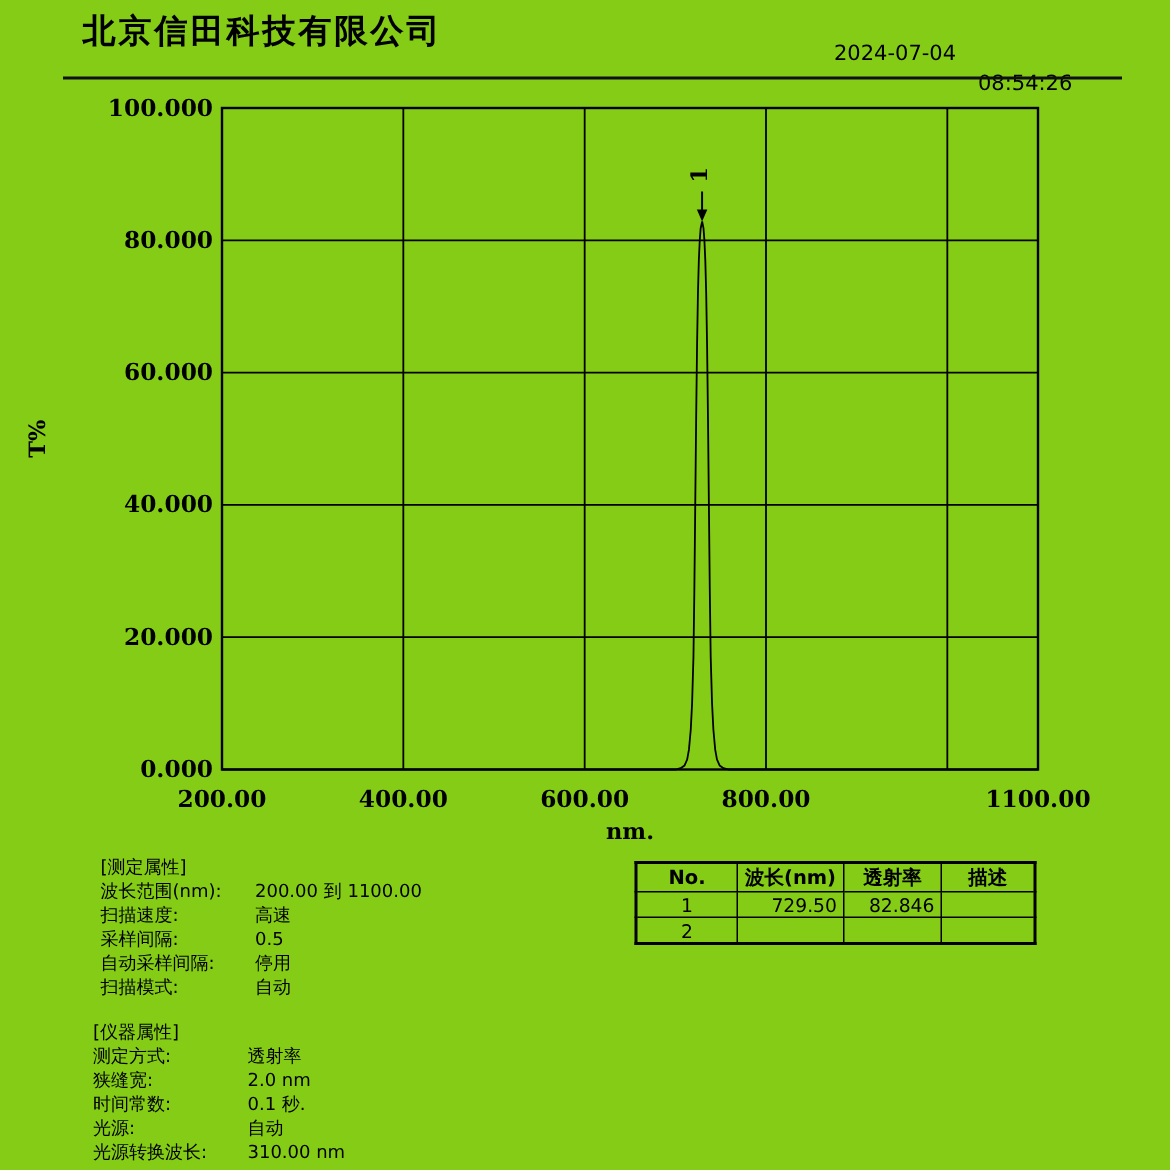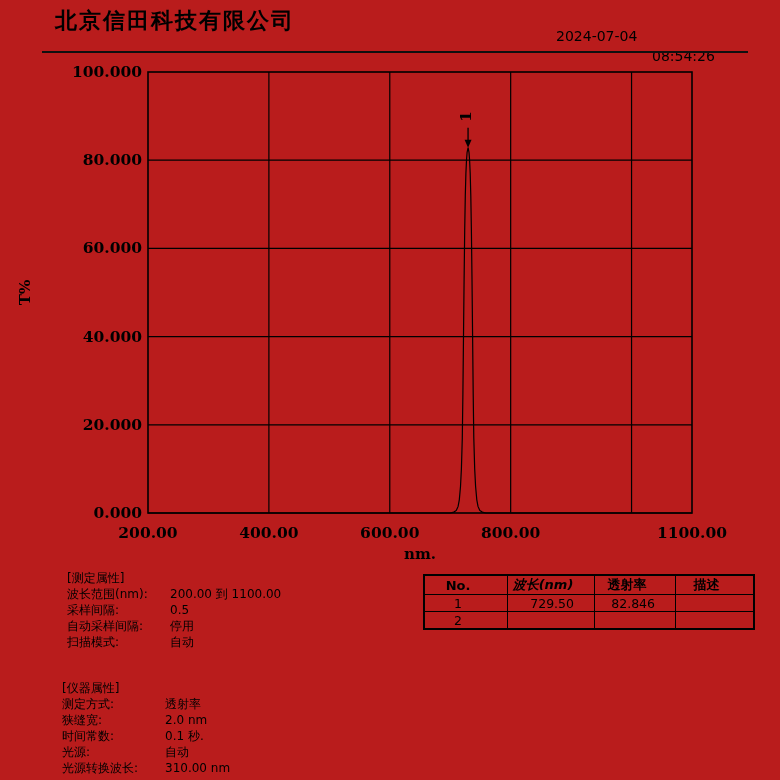--- a/index.html
+++ b/index.html
@@ -4,21 +4,21 @@
 <style>
   html, body {
     margin: 0; padding: 0;
     width: 780px; height: 780px;
     overflow: hidden;
     background: #ffffff;
     font-family: "DejaVu Sans", sans-serif;
     color: #000;
   }
   .abs { position: absolute; }
-  #page { position: relative; width: 780px; height: 780px; background: #b91c1c; }
+  #page { position: relative; width: 780px; height: 780px; background: #84cc16; }
 
   
   #company-name {
     left: 55px; top: 6px;
     font-family: "DejaVu Serif", serif;
     font-weight: bold;
     font-size: 22px;
     letter-spacing: 2px;
     white-space: nowrap;
   }
@@ -43,30 +43,30 @@
 
   
   #peak-table-wrap { left: 423px; top: 574px; }
   table#peak-table {
     border-collapse: collapse;
     border: 2px solid #000;
     font-size: 12.5px;
   }
   #peak-table th, #peak-table td {
     border: 1px solid #000;
-    padding: 0 20px 0 4px;
+    padding: 0 4px 0 4px;
     height: 16px;
     text-align: center;
     white-space: nowrap;
   }
   #peak-table th { font-weight: bold; font-size: 13px; height: 17px; }
   #peak-table td.num { text-align: right; }
   #peak-table td.idx { text-align: center; }
   #peak-table .col-no   { width: 58px; }
-  #peak-table .col-wl   { width: 62px; font-style: italic; }
+  #peak-table .col-wl   { width: 62px; }
   #peak-table .col-tr   { width: 56px; }
   #peak-table .col-desc { width: 53px; }
 </style>
 </head>
 <body>
 
 <div id="page">
 
   <div class="abs" id="company-name">北京信田科技有限公司</div>
   <div class="abs" id="report-date">2024-07-04</div>
@@ -100,20 +100,24 @@
       <line x1="468.05333333333334" y1="127.64913999999999" x2="468.05333333333334" y2="141.64914" stroke="#000" stroke-width="1.3"></line>
       <polygon points="464.55333333333334,139.64914 471.55333333333334,139.64914 468.05333333333334,147.64914" fill="#000"></polygon>
       <text x="468.05333333333334" y="119.64913999999999" text-anchor="middle" class="peak-label" transform="rotate(-90 468.05333333333334 116.64913999999999)">1</text>
     </svg>
 
   <div class="abs prop-block" id="measure-props">
     <div class="section-title">[测定属性]</div>
     <div class="prop-row">
       <span class="prop-label">波长范围(nm):</span>
       <span class="prop-value">200.00 到 1100.00</span>
+    </div>
+    <div class="prop-row">
+      <span class="prop-label">扫描速度:</span>
+      <span class="prop-value">高速</span>
     </div>
     <div class="prop-row">
       <span class="prop-label">采样间隔:</span>
       <span class="prop-value">0.5</span>
     </div>
     <div class="prop-row">
       <span class="prop-label">自动采样间隔:</span>
       <span class="prop-value">停用</span>
     </div>
     <div class="prop-row">

